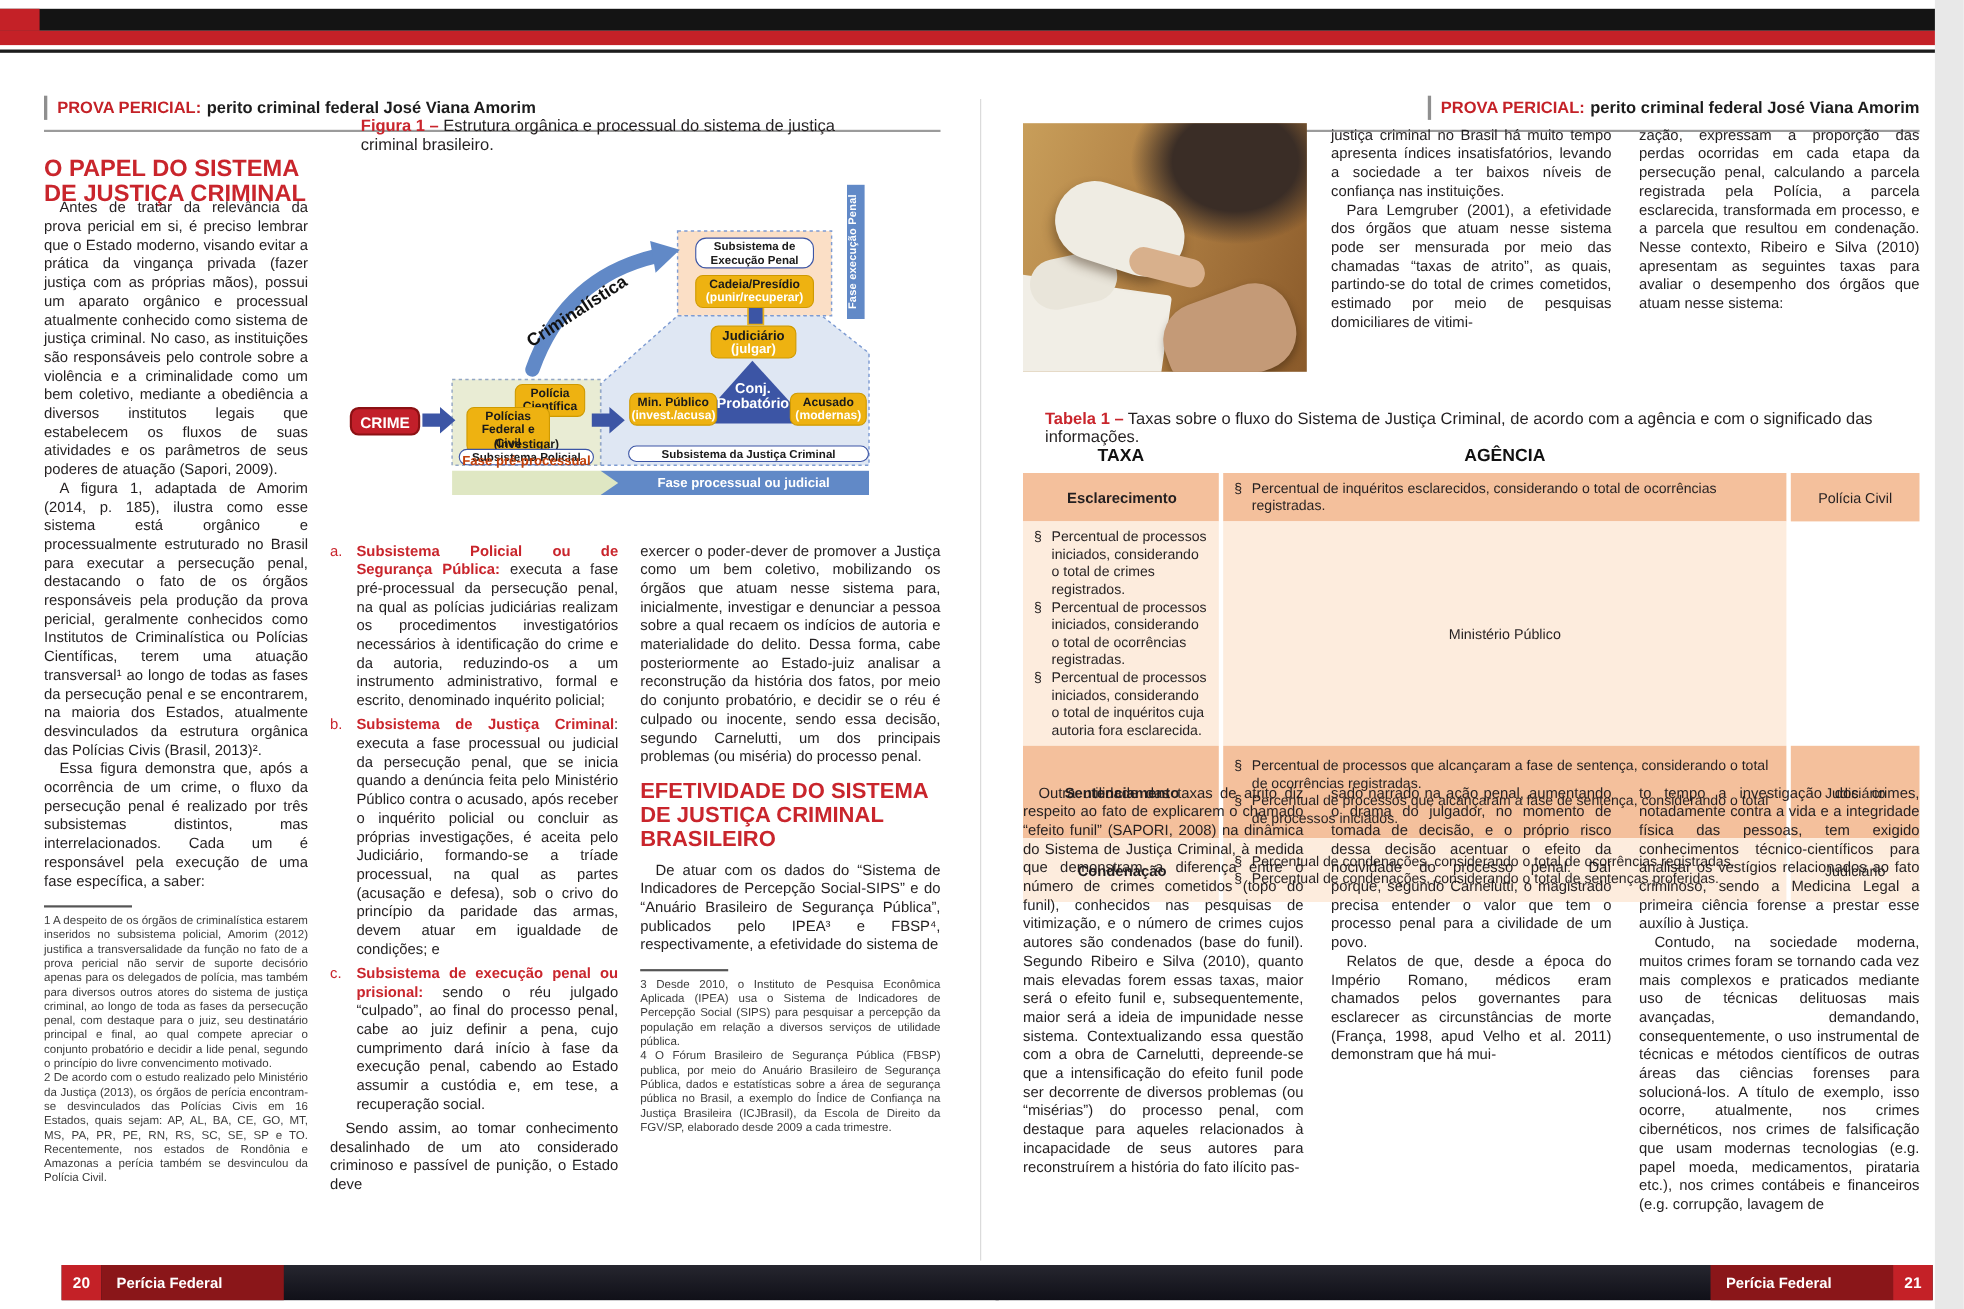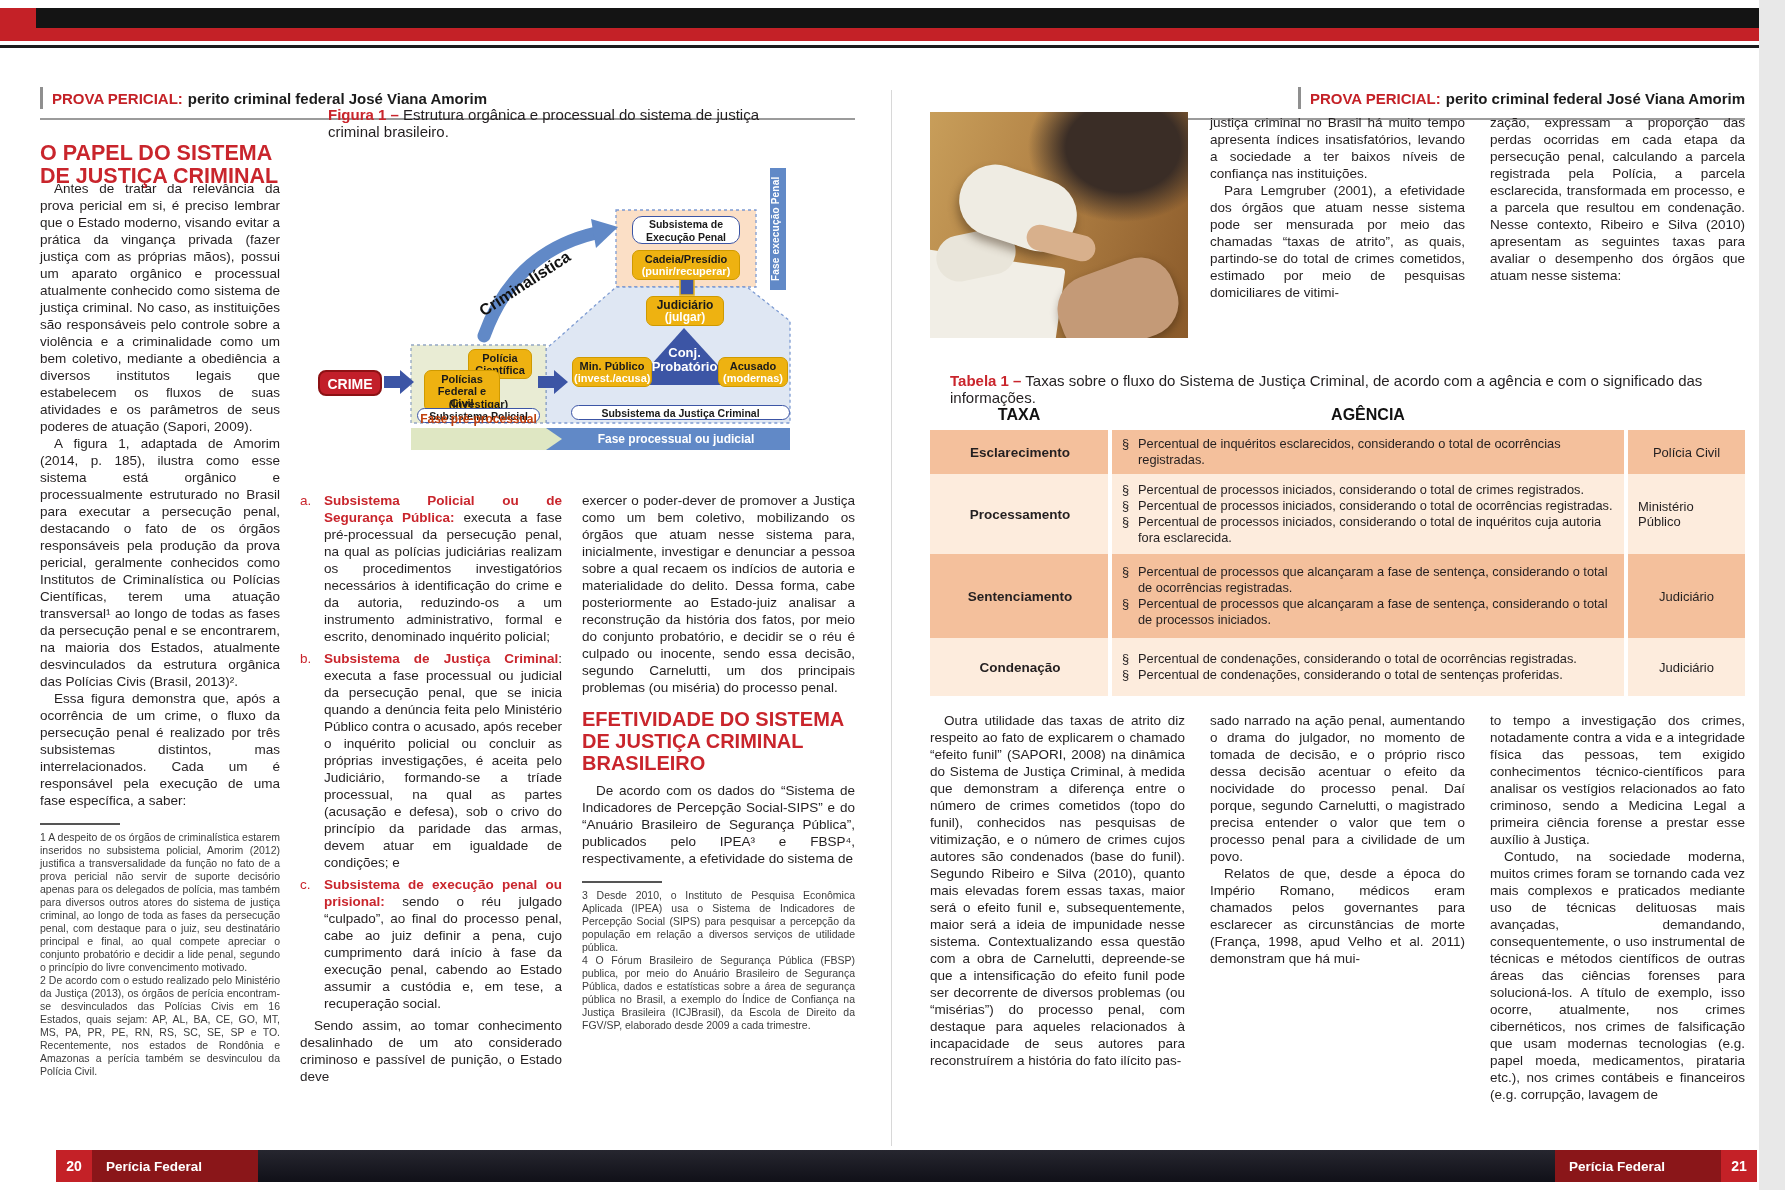--- a/index.html
+++ b/index.html
@@ -70,21 +70,21 @@
   .photo .finger{position:absolute;left:96px;top:118px;width:70px;height:26px;background:#d8b08c;
                  border-radius:14px;transform:rotate(14deg);}
   
   .tabcap{position:absolute;left:950px;top:372px;width:790px;font-size:15px;text-align:left;}
   .tabcap .cap-label{color:#c9252c;font-weight:bold;}
   .ftable{position:absolute;left:930px;top:400px;width:815px;}
   .trow{display:grid;grid-template-columns:178px 512px 117px;column-gap:4px;}
   .thead-cell{font-size:16px;font-weight:bold;text-align:center;color:#111;padding:6px 0;}
   .tcell{padding:6px 10px;display:flex;flex-direction:column;justify-content:center;}
   .tcell.label{align-items:center;font-weight:bold;font-size:13.5px;padding-left:12px;}
-  .tcell.agency{align-items:center;font-size:13px;text-align:left;}
+  .tcell.agency{align-items:center;font-size:13px;text-align:right;}
   .titem{font-size:12.8px;line-height:16px;text-align:left;display:flex;}
   .titem .smark{width:16px;flex:none;}
   .row-dark > div{background:#f4c09c;}
   .row-light > div{background:#fdecdd;}
   
   .foot{position:absolute;top:1150px;height:32px;display:flex;align-items:stretch;
         background:linear-gradient(180deg,#26262f,#101018);}
   .foot.l{left:28px;width:852px;margin-left:28px;}
   .foot.r{left:905px;width:852px;justify-content:flex-end;}
   .foot .num{width:36px;background:#c42127;color:#fff;font-weight:bold;font-size:14px;
@@ -198,21 +198,21 @@
     <div class="li">
       <span class="mark">c.</span>
       <span class="lead">Subsistema de execução penal ou prisional:</span><span> sendo o réu julgado “culpado”, ao final do processo penal, cabe ao juiz definir a pena, cujo cumprimento dará início à fase da execução penal, cabendo ao Estado assumir a custódia e, em tese, a recuperação social.</span>
     </div>
     <p class="ind">Sendo assim, ao tomar conhecimento desalinhado de um ato considerado criminoso e passível de punição, o Estado deve</p>
   </div>
 
   <div class="col" style="left:582px;top:492px;width:273px;">
     <p>exercer o poder-dever de promover a Justiça como um bem coletivo, mobilizando os órgãos que atuam nesse sistema para, inicialmente, investigar e denunciar a pessoa sobre a qual recaem os indícios de autoria e materialidade do delito. Dessa forma, cabe posteriormente ao Estado-juiz analisar a reconstrução da história dos fatos, por meio do conjunto probatório, e decidir se o réu é culpado ou inocente, sendo essa decisão, segundo Carnelutti, um dos principais problemas (ou miséria) do processo penal.</p>
     <h2 class="sec-head">EFETIVIDADE DO SISTEMA DE JUSTIÇA CRIMINAL BRASILEIRO</h2>
-    <p class="ind">De acordo com os dados do “Sistema de Indicadores de Percepção Social-SIPS” e do “Anuário Brasileiro de Segurança Pública”, publicados pelo IPEA³ e FBSP⁴, respectivamente, a efetividade do sistema de</p>
+    <p class="ind">De atuar com os dados do “Sistema de Indicadores de Percepção Social-SIPS” e do “Anuário Brasileiro de Segurança Pública”, publicados pelo IPEA³ e FBSP⁴, respectivamente, a efetividade do sistema de</p>
     <div class="fn-rule"></div>
     <p class="fn">3 Desde 2010, o Instituto de Pesquisa Econômica Aplicada (IPEA) usa o Sistema de Indicadores de Percepção Social (SIPS) para pesquisar a percepção da população em relação a diversos serviços de utilidade pública.</p>
     <p class="fn">4 O Fórum Brasileiro de Segurança Pública (FBSP) publica, por meio do Anuário Brasileiro de Segurança Pública, dados e estatísticas sobre a área de segurança pública no Brasil, a exemplo do Índice de Confiança na Justiça Brasileira (ICJBrasil), da Escola de Direito da FGV/SP, elaborado desde 2009 a cada trimestre.</p>
   </div>
 
   <div class="photo">
     <div class="dark"></div>
     <div class="paper"></div>
     <div class="glove2"></div>
     <div class="glove"></div>
@@ -243,21 +243,20 @@
       <div class="tcell">
         <div class="titem">
             <span class="smark">§</span>
             <span>Percentual de inquéritos esclarecidos, considerando o total de ocorrências registradas.</span>
           </div>
       </div>
       <div class="tcell agency">Polícia Civil</div>
     </div>
 
     <div class="trow row-light" style="min-height:80px;">
-      <div class="tcell label">Processamento</div>
       <div class="tcell">
         <div class="titem">
             <span class="smark">§</span>
             <span>Percentual de processos iniciados, considerando o total de crimes registrados.</span>
           </div>
         <div class="titem">
             <span class="smark">§</span>
             <span>Percentual de processos iniciados, considerando o total de ocorrências registradas.</span>
           </div>
         <div class="titem">

